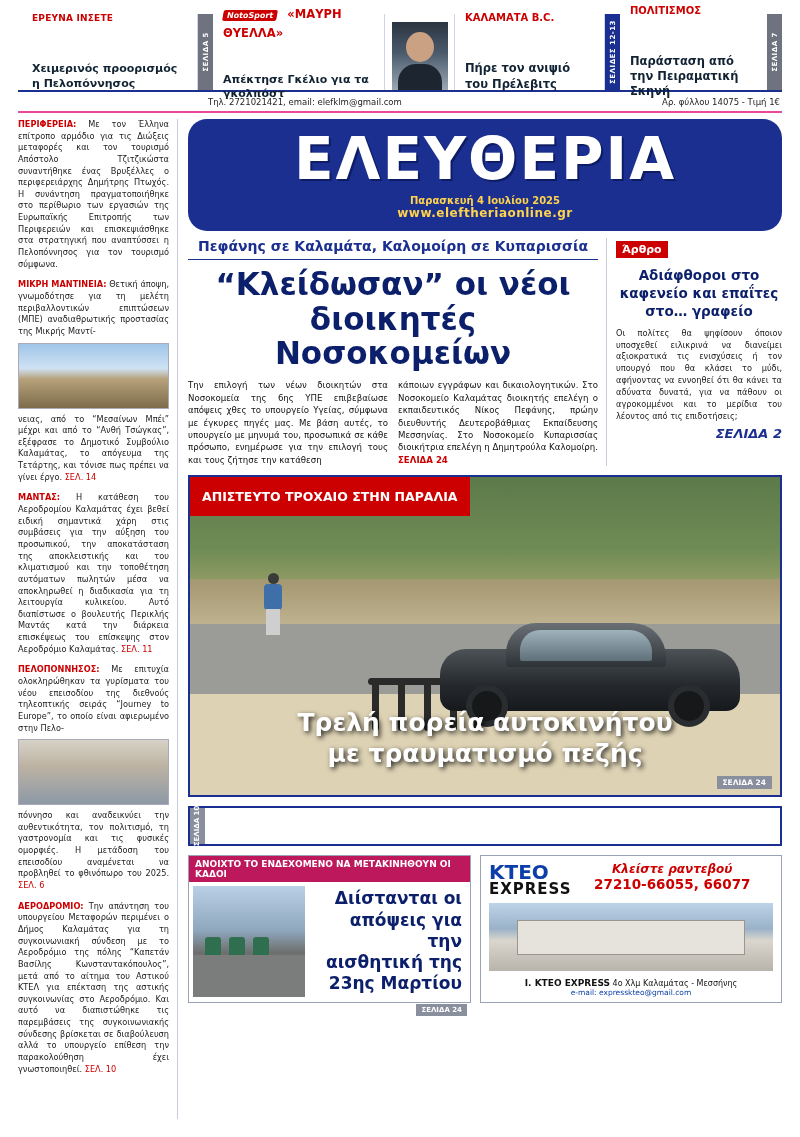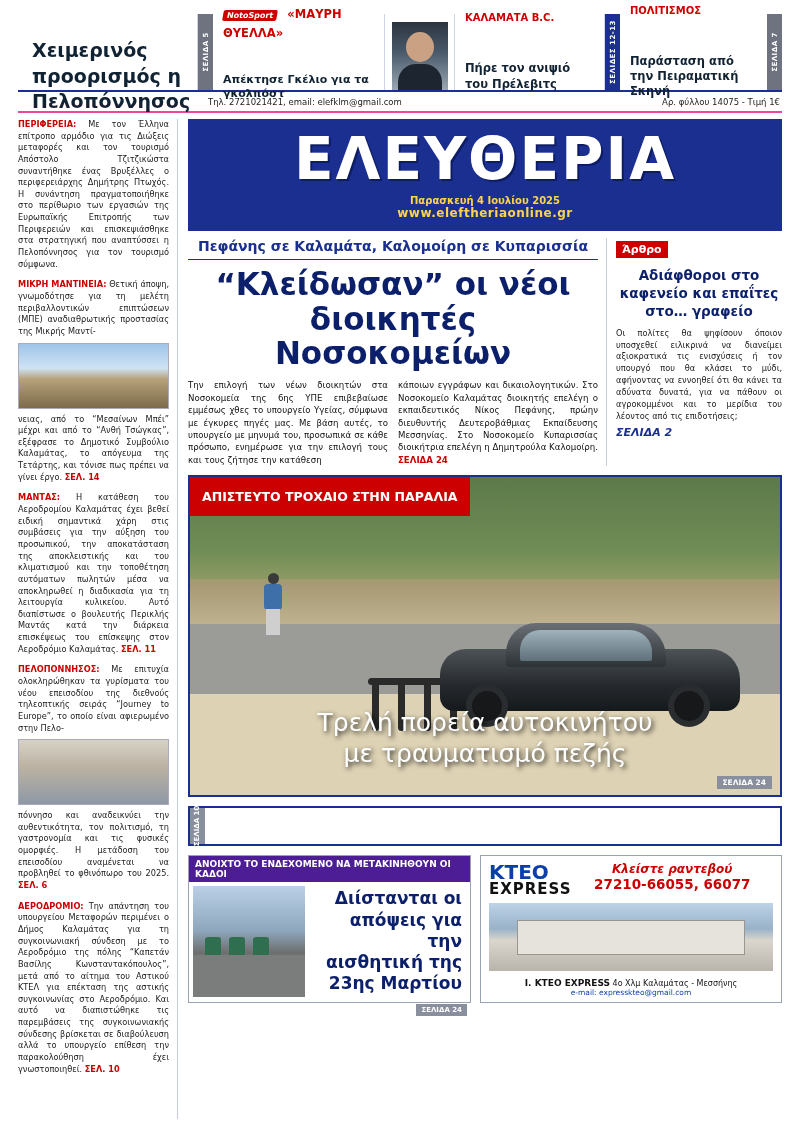--- a/index.html
+++ b/index.html
@@ -11,21 +11,21 @@
     color:#111;
     overflow:hidden;
   }
   .page { position:relative; width:800px; height:1137px; padding:14px 18px; }
 
   
   .topstrip { display:flex; align-items:stretch; height:78px; border-bottom:2px solid #1a2f8f; }
   .ts-col { padding:0 10px; display:flex; flex-direction:column; justify-content:center;gap:32px; }
   .ts-left { width:180px; border-right:1px solid #cfd4e6; padding-left:14px; }
   .ts-kicker { color:#c00; font-size:9px; font-weight:bold; letter-spacing:.2px; margin-bottom:7px; }
-  .ts-title { color:#123; font-size:19px; font-weight:bold; line-height:1.35; }
+  .ts-title { color:#123; font-size:11px; font-weight:bold; line-height:1.35; }
   .ts-sidetab { width:15px; background:#8a8f9e; color:#fff; font-size:7px; font-weight:bold;
       display:flex; align-items:center; justify-content:center; }
   .ts-sidetab span { transform:rotate(-90deg); white-space:nowrap; letter-spacing:.5px; }
   .ts-sidetab.blue { background:#1a2f8f; }
   .ts-sidetab.grey { background:#6e737f; }
   .ts-sport { width:172px; border-right:1px solid #cfd4e6; }
   .sportbadge { display:inline-block; background:#c00; color:#fff; font-size:8px; font-weight:bold;
       padding:1px 4px; border-radius:2px; transform:skewX(-10deg); margin-right:5px; }
   .ts-sport .hl { font-size:11.5px; font-weight:bold; color:#c00; margin-bottom:6px; }
   .ts-sport .sub { font-size:11px; font-weight:bold; color:#123; line-height:1.3; }
@@ -49,49 +49,49 @@
 
   
   .content { display:flex; margin-top:6px; height:1000px; }
   .leftcol { width:160px; padding-right:8px; border-right:1px solid #c7ccda; }
   .rightcol { flex:1; padding-left:10px; display:flex; flex-direction:column; }
 
   
   .brief { margin-bottom:9px; }
   .brief p { margin:0; font-size:8.2px; line-height:1.42; color:#1b1b1b; text-align:justify; }
   .brief .lbl { color:#c00; font-weight:bold; }
-  .brief .pg { color:#c00; font-weight:bold; }
+  .brief .pg { color:#c00; font-weight:normal; }
   .brief-img { width:100%; height:66px; margin:5px 0 5px; border:1px solid #aab;
       background:linear-gradient(180deg,#9fc5e8 0%, #cfe2f3 38%, #b6a17a 55%, #7d6b4a 100%); }
   .brief-img.people { background:linear-gradient(180deg,#d7d2c7 0%,#bdb3a3 40%,#8d99a6 100%); }
 
   
   .masthead { background:#1a2f8f; color:#fff; height:112px; position:relative;
-      display:flex; flex-direction:column; align-items:center; justify-content:center; }
+      display:flex; flex-direction:column; align-items:center; justify-content:center;border-radius:19px; }
   .mast-title { font-family:"DejaVu Sans", sans-serif; font-size:58px; font-weight:bold;
       letter-spacing:2px; line-height:1; text-shadow:2px 2px 0 #0d1c63; }
   .mast-sub { font-size:10px; margin-top:7px; color:#ffd34d; font-weight:bold; }
   .mast-url { font-size:12px; font-weight:bold; color:#ffd34d; letter-spacing:.5px; }
 
   
   .leadwrap { display:flex; margin-top:7px; }
   .leadmain { flex:1; padding-right:8px; }
   .lead-kicker { text-align:center; font-size:14px; font-weight:bold; color:#1a2f8f;
       border-bottom:1px solid #1a2f8f; padding-bottom:5px; }
   .lead-head { text-align:center; font-size:31px; font-weight:bold; color:#0b1f6b; line-height:1.12;
       margin:7px 0 8px; }
   .lead-body { display:flex; gap:10px; font-size:8.6px; line-height:1.45; text-align:justify; }
   .lead-body > div { flex:1; }
   .lead-body .page-ref { color:#c00; font-weight:bold; white-space:nowrap; }
 
   .opinion { width:176px; border-left:1px solid #c7ccda; padding-left:9px; }
   .op-head { background:#c00; color:#fff; font-size:11px; font-weight:bold; padding:2px 6px; display:inline-block; }
   .op-title { color:#0b1f6b; font-size:13.5px; font-weight:bold; line-height:1.35; text-align:center; margin:8px 0 7px; }
   .op-text { font-size:8.2px; line-height:1.45; text-align:justify; color:#1b1b1b; }
-  .op-page { text-align:left; font-size:11px; font-weight:bold; color:#1a2f8f; font-style:italic; margin-top:3px; }
+  .op-page { text-align:right; font-size:13px; font-weight:bold; color:#1a2f8f; font-style:italic; margin-top:3px; }
 
   
   .feature { position:relative; margin-top:9px; height:322px; border:2px solid #1a2f8f;
       background:linear-gradient(180deg,#8fae7a 0%, #7e9a6b 16%, #a79a74 34%, #cfc3a3 55%, #d8cdb0 100%);
       overflow:hidden; }
   .feature .road { position:absolute; left:0; right:0; top:46%; height:26%; background:#9b9b97; }
   .feature .sand { position:absolute; left:0; right:0; bottom:0; height:32%; background:#ddd2b4; }
   .feature .treeline { position:absolute; left:0; right:0; top:0; height:32%;
       background:linear-gradient(180deg,#5c7a4a 0%, #6f8b55 70%, #8d9a63 100%); }
   .car { position:absolute; right:40px; top:42%; width:300px; height:116px; }
@@ -110,35 +110,35 @@
   .pedestrian .t { position:absolute; left:2px; top:11px; width:18px; height:26px; background:#3f6fa8; border-radius:4px; }
   .pedestrian .l { position:absolute; left:4px; top:36px; width:14px; height:26px; background:#cfcfcf; }
   .rack { position:absolute; left:178px; bottom:64px; width:120px; height:58px; }
   .rack i { position:absolute; bottom:0; width:7px; height:50px; background:#2a2a2a; border-radius:4px; }
   .rack i:nth-child(1){left:4px;} .rack i:nth-child(2){left:30px;} .rack i:nth-child(3){left:56px;}
   .rack i:nth-child(4){left:82px;} .rack i:nth-child(5){left:106px;}
   .rack .bar { position:absolute; left:0; bottom:46px; width:116px; height:7px; background:#2a2a2a; border-radius:4px; }
   .feat-label { position:absolute; left:0; top:0; background:#c00; color:#fff; font-size:12.5px; font-weight:bold;
       padding:12px 12px; }
   .feat-cap { position:absolute; left:0; right:0; bottom:26px; text-align:center; color:#fff; font-size:25px;
-      font-weight:normal; line-height:1.22; text-shadow:2px 2px 5px rgba(0,0,0,.85); padding:0 16px; }
+      font-weight:bold; line-height:1.22; text-shadow:2px 2px 5px rgba(0,0,0,.85); padding:0 16px; }
   .feat-page { position:absolute; right:8px; bottom:6px; background:#8a8f9e; color:#fff; font-size:7.5px;
       font-weight:bold; padding:2px 6px; }
 
   
   .banner { margin-top:9px; border:2px solid #1a2f8f; display:flex; align-items:center; height:40px; }
   .banner .txt { flex:1; text-align:center; font-size:18px; font-weight:bold; color:#0b1f6b; }
   .banner .tab { width:15px; align-self:stretch; background:#8a8f9e; color:#fff; font-size:7px; font-weight:bold;
       display:flex; align-items:center; justify-content:center; }
   .banner .tab span { transform:rotate(-90deg); white-space:nowrap; }
 
   
   .bottomrow { display:flex; margin-top:9px; gap:9px; height:148px; }
   .bb { border:1px solid #9aa2b5; flex:1; display:flex; flex-direction:column; }
-  .bb-head { background:#4c1d95; color:#fff; font-size:9px; font-weight:bold; padding:3px 6px; }
+  .bb-head { background:#be185d; color:#fff; font-size:9px; font-weight:bold; padding:3px 6px; }
   .bb-inner { display:flex; flex:1;gap:8px; }
   .bb-photo { width:112px; margin:4px; background:linear-gradient(180deg,#b9d0e6 0%,#8fa7bd 40%,#6d6f6e 60%,#9a9a97 100%);
       position:relative; overflow:hidden; }
   .bb-photo:after { content:""; position:absolute; left:0; right:0; bottom:0; height:38%; background:#7a7d7c; }
   .bb-photo i { position:absolute; bottom:34%; width:16px; height:22px; background:#2f6f4f; border-radius:3px; }
   .bb-photo i:nth-child(1){left:12px;} .bb-photo i:nth-child(2){left:36px;} .bb-photo i:nth-child(3){left:60px;}
   .bb-text { flex:1; padding:6px 8px; font-size:17px; font-weight:bold; color:#0b1f6b; line-height:1.25; text-align:right;
       display:flex; align-items:center; justify-content:flex-end; }
   .bb-page { align-self:flex-end; background:#8a8f9e; color:#fff; font-size:7px; font-weight:bold; padding:2px 5px; margin:3px; }
 
@@ -240,21 +240,21 @@
       </div>
 
       <div class="leadwrap">
         <div class="leadmain">
           <div class="lead-kicker">Πεφάνης σε Καλαμάτα, Καλομοίρη σε Κυπαρισσία</div>
           <div class="lead-head">
             <div>“Κλείδωσαν” οι νέοι</div>
             <div>διοικητές Νοσοκομείων</div>
           </div>
           <div class="lead-body">
-            <div>Την επιλογή των νέων διοικητών στα Νοσοκομεία της 6ης ΥΠΕ επιβεβαίωσε εμμέσως χθες το υπουργείο Υγείας, σύμφωνα με έγκυρες πηγές μας. Με βάση αυτές, το υπουργείο με μηνυμά του, προσωπικά σε κάθε πρόσωπο, ενημέρωσε για την επιλογή τους και τους ζήτησε την κατάθεση</div>
+            <div>Την επιλογή των νέων διοικητών στα Νοσοκομεία της 6ης ΥΠΕ επιβεβαίωσε απόψεις χθες το υπουργείο Υγείας, σύμφωνα με έγκυρες πηγές μας. Με βάση αυτές, το υπουργείο με μηνυμά του, προσωπικά σε κάθε πρόσωπο, ενημέρωσε για την επιλογή τους και τους ζήτησε την κατάθεση</div>
             <div>
               <span>κάποιων εγγράφων και δικαιολογητικών. Στο Νοσοκομείο Καλαμάτας διοικητής επελέγη ο εκπαιδευτικός Νίκος Πεφάνης, πρώην διευθυντής Δευτεροβάθμιας Εκπαίδευσης Μεσσηνίας. Στο Νοσοκομείο Κυπαρισσίας διοικήτρια επελέγη η Δημητρούλα Καλομοίρη.</span>
               <span class="page-ref">ΣΕΛΙΔΑ 24</span>
             </div>
           </div>
         </div>
 
         <div class="opinion">
           <div class="op-head">Άρθρο</div>
           <div class="op-title">Αδιάφθοροι στο καφενείο και επαΐτες στο… γραφείο</div>

